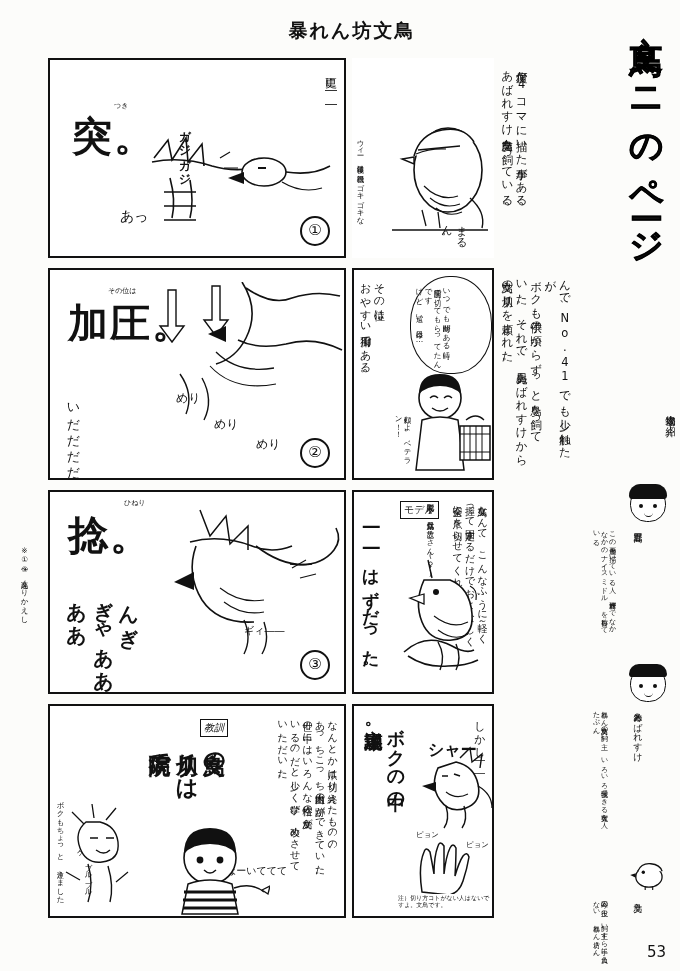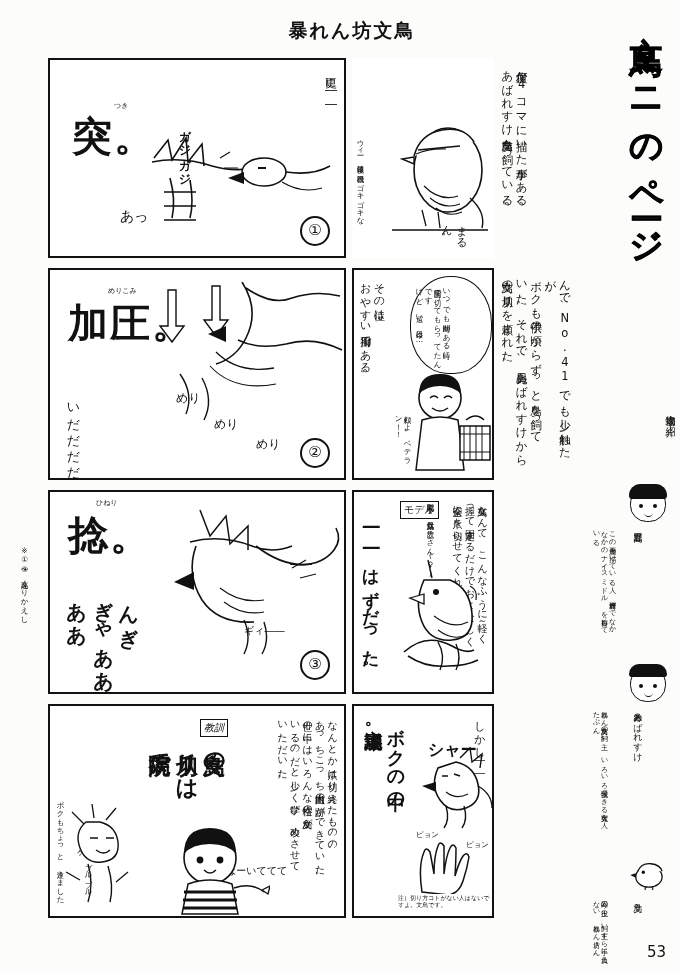--- a/index.html
+++ b/index.html
@@ -171,21 +171,21 @@
       <path d="M136 54 q20 12 40 6" fill="none" stroke="#111" stroke-width="1.2"></path>
       <path d="M112 40 l8 0" stroke="#111" stroke-width="2"></path>
       <path d="M24 50 q6 22 2 40 M44 52 q4 22 0 38" fill="none" stroke="#111" stroke-width="1.6"></path>
       <path d="M18 64 h32 M18 78 h32 M18 92 h32" stroke="#111" stroke-width="1.4" fill="none"></path>
       <path d="M74 30 l10 -6 M78 40 l14 0" stroke="#111" stroke-width="1.2"></path>
     </svg>
   </div>
 
   <div class="panel" style="left:48px;top:268px;width:298px;height:212px;">
     <div class="abs" style="left:18px;top:26px;">
-      <span class="ruby abs" style="left:40px;top:-10px;">めりこみ</span>
+      <span class="ruby abs" style="left:40px;top:-10px;">その位は</span>
       <span class="bignum">加圧。</span>
     </div>
     <div class="abs" style="left:14px;top:124px;font-size:13px;writing-mode:vertical-rl;text-orientation:upright;letter-spacing:1px;">いだだだだ</div>
     <div class="abs" style="left:126px;top:120px;font-size:12px;">めり</div>
     <div class="abs" style="left:164px;top:146px;font-size:12px;">めり</div>
     <div class="abs" style="left:206px;top:166px;font-size:12px;">めり</div>
     <div class="circnum" style="right:14px;bottom:10px;">②</div>
     <svg class="abs" style="left:100px;top:12px;" width="196" height="160" viewBox="0 0 196 160">
       <path d="M18 8 v36 l-8 0 l12 16 l12 -16 l-8 0 v-36 z" fill="#fff" stroke="#111" stroke-width="1.4"></path>
       <path d="M62 4 v34 l-8 0 l12 16 l12 -16 l-8 0 v-34 z" fill="#fff" stroke="#111" stroke-width="1.4"></path>
@@ -194,21 +194,21 @@
       <path d="M88 58 q20 10 48 4 q28 -8 56 6" fill="none" stroke="#111" stroke-width="1.6"></path>
       <path d="M66 70 q22 22 58 16" fill="none" stroke="#111" stroke-width="1.3"></path>
       <path d="M60 84 q24 26 66 18" fill="none" stroke="#111" stroke-width="1.1"></path>
       <path d="M76 44 l-18 8 l18 8 z" fill="#111"></path>
       <path d="M30 92 q14 20 6 40 M52 96 q12 22 2 42" fill="none" stroke="#111" stroke-width="1.4"></path>
     </svg>
   </div>
 
   <div class="panel" style="left:48px;top:490px;width:298px;height:204px;">
     <div class="abs" style="left:18px;top:16px;">
-      <span class="ruby abs" style="left:28px;top:-10px;font-family:Liberation Serif, serif;">ひねり</span>
+      <span class="ruby abs" style="left:56px;top:-10px;font-family:Liberation Serif, serif;">ひねり</span>
       <span class="bignum">捻。</span>
     </div>
     <div class="abs sfx" style="left:14px;top:96px;font-size:20px;writing-mode:vertical-rl;text-orientation:upright;letter-spacing:0px;">ぎゃああああ</div>
     <div class="abs sfx" style="left:66px;top:100px;font-size:20px;writing-mode:vertical-rl;text-orientation:upright;">んぎ</div>
     <div class="abs" style="left:194px;top:132px;font-size:10px;">ギィ――</div>
     <div class="circnum" style="right:14px;bottom:12px;">③</div>
     <svg class="abs" style="left:110px;top:10px;" width="186" height="160" viewBox="0 0 186 160">
       <path d="M40 8 l10 26 l16 -20 l4 28 l18 -18 l0 24" fill="none" stroke="#111" stroke-width="1.5"></path>
       <path d="M30 40 q30 -8 62 4 q20 8 40 0" fill="none" stroke="#111" stroke-width="1.6"></path>
       <path d="M36 44 q-10 28 6 54 q16 24 52 22" fill="none" stroke="#111" stroke-width="1.6"></path>

